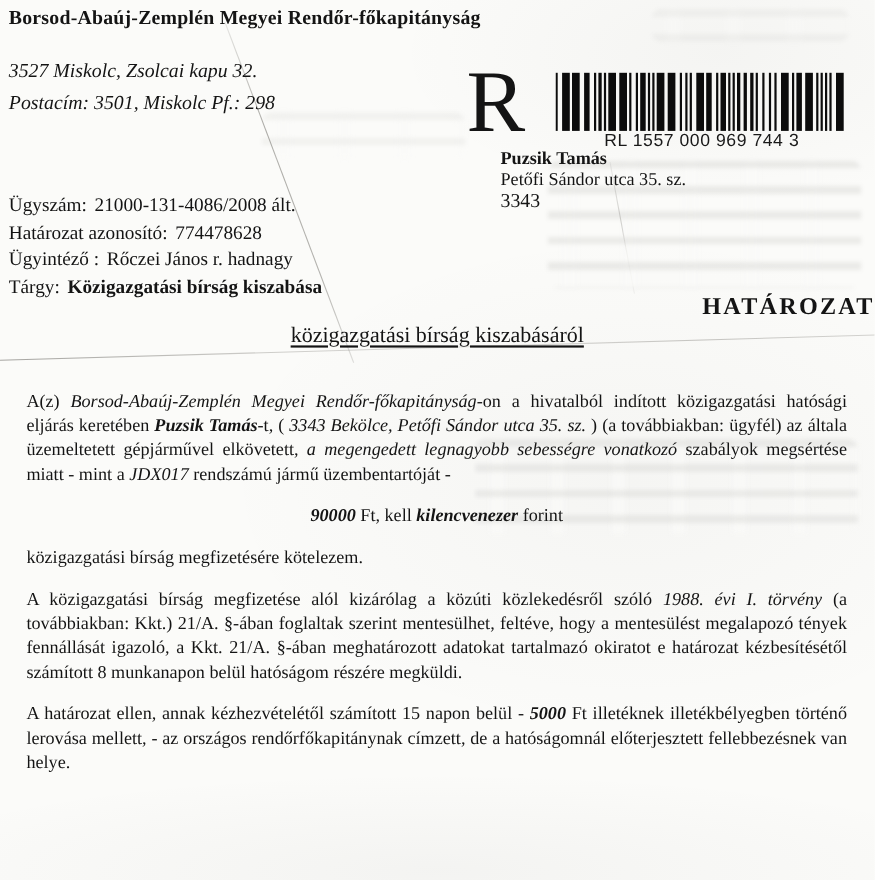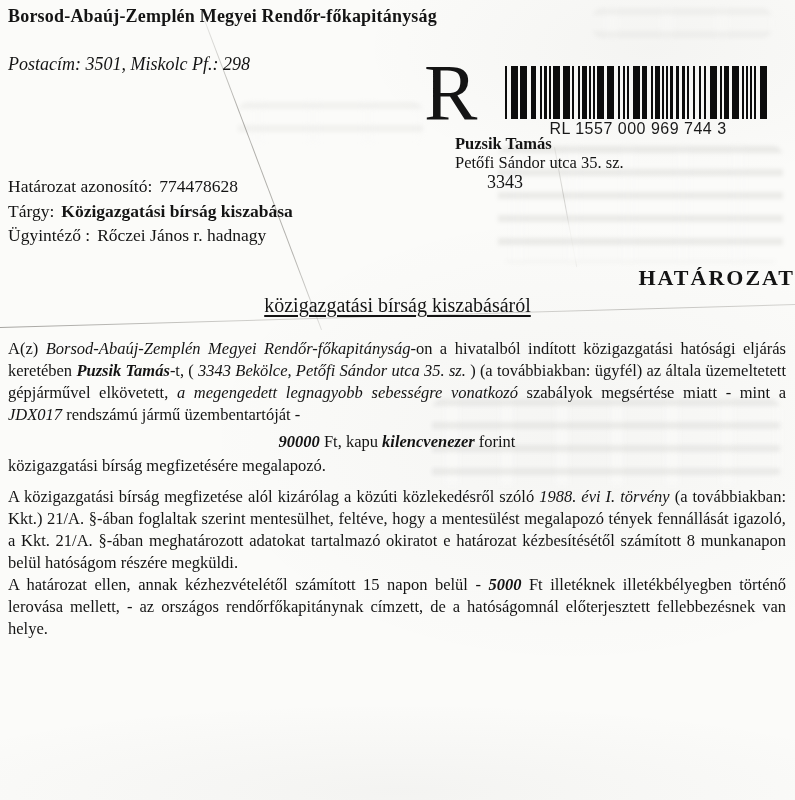--- a/index.html
+++ b/index.html
@@ -55,21 +55,21 @@
   .barcode { position: absolute; left: 505px; top: 66px; width: 266px; z-index: 1; }
   .bc-bars { display: flex; height: 53px; width: 266px; overflow: hidden; align-items: stretch; }
   .bc-bars i { display: block; height: 100%; background: #0c0c0c; flex: none; }
   .bc-num {
     margin-top: 1px; text-align: center;
     font-family: Liberation Sans, sans-serif;
     font-size: 16px; letter-spacing: 0.5px; color: #191919;
   }
   .recipient { position: absolute; left: 455px; top: 135px; z-index: 1; font-size: 16.5px; line-height: 18.5px; }
   .recipient .rname { font-weight: bold; }
-  .recipient .rzip { font-size: 18px; padding-top: 1px; margin-left: 32px; }
+  .recipient .rzip { font-size: 18px; padding-top: 1px; }
 
   
   .case { position: absolute; left: 8px; top: 174px; z-index: 1; font-size: 17.5px; line-height: 24.5px; }
   .case .clabel { margin-right: 7px; }
   .case .bold-val { font-weight: bold; }
 
   
   .title {
     position: absolute; left: 0; right: 0; top: 265px; z-index: 1;
     text-align: right; font-size: 22px; font-weight: bold; letter-spacing: 2px;
@@ -78,21 +78,21 @@
     position: absolute; left: 0; right: 0; top: 294px; z-index: 1;
     text-align: center; font-size: 20px;
     text-decoration: underline; text-underline-offset: 3px;
   }
 
   
   .docbody {
     position: absolute; left: 8px; right: 9px; top: 338px; z-index: 1;
     font-size: 16.5px; line-height: 22px;
   }
-  .docbody p { margin: 0; }
+  .docbody p { margin: 16px; }
   .just { text-align: justify; }
   .gap { margin-top: 9px !important; }
   .amount { text-align: center; margin: 5px 0 2px 0 !important; }
   .run-i { font-style: italic; }
   .run-bi { font-weight: bold; font-style: italic; }
 </style>
 </head>
 <body>
 
 <div class="scan">
@@ -101,20 +101,21 @@
   <div class="crease crease-b"></div>
   <div class="crease crease-h"></div>
   <div class="bleed bleed-1"></div>
   <div class="bleed bleed-2"></div>
   <div class="bleed bleed-3"></div>
   <div class="bleed bleed-4"></div>
 
   <div class="org">Borsod-Abaúj-Zemplén Megyei Rendőr-főkapitányság</div>
 
   <div class="org-addr">
+    <div>3527 Miskolc, Zsolcai kapu 32.</div>
     <div>Postacím: 3501, Miskolc Pf.: 298</div>
   </div>
 
   <div class="reg-mark">R</div>
 
   <div class="barcode">
     <div class="bc-bars">
         <i style="width: 2px; margin-right: 4px;"></i>
         <i style="width: 7px; margin-right: 2px;"></i>
         <i style="width: 7px; margin-right: 4px;"></i>
@@ -161,33 +162,36 @@
   </div>
 
   <div class="recipient">
     <div class="rname">Puzsik Tamás</div>
     <div>Petőfi Sándor utca 35. sz.</div>
     <div class="rzip">3343</div>
   </div>
 
   <div class="case">
     <div class="crow">
+      <span class="clabel">Ügyszám:</span><span class="cval">21000-131-4086/2008 ált.</span>
+    </div>
+    <div class="crow">
       <span class="clabel">Határozat azonosító:</span><span class="cval">774478628</span>
     </div>
     <div class="crow">
-      <span class="clabel">Tárgy:</span><span class="cval bold-val">Közigazgatási bírság kiszabása</span>
+      <span class="clabel">Ügyintéző :</span><span class="cval">Rőczei János r. hadnagy</span>
     </div>
     <div class="crow">
-      <span class="clabel">Ügyintéző :</span><span class="cval">Rőczei János r. hadnagy</span>
+      <span class="clabel">Tárgy:</span><span class="cval bold-val">Közigazgatási bírság kiszabása</span>
     </div>
   </div>
 
   <div class="title">HATÁROZAT</div>
   <div class="subtitle">közigazgatási bírság kiszabásáról</div>
 
   <div class="docbody">
     <p class="just"><span>A(z) </span><span class="run-i">Borsod-Abaúj-Zemplén Megyei Rendőr-főkapitányság</span><span>-on a hivatalból indított közigazgatási hatósági eljárás keretében </span><span class="run-bi">Puzsik Tamás</span><span>-t, ( </span><span class="run-i">3343 Bekölce, Petőfi Sándor utca 35. sz.</span><span> ) (a továbbiakban: ügyfél) az általa üzemeltetett gépjárművel elkövetett, </span><span class="run-i">a megengedett legnagyobb sebességre vonatkozó</span><span> szabályok megsértése miatt - mint a </span><span class="run-i">JDX017</span><span> rendszámú jármű üzembentartóját -</span></p>
-    <p class="amount"><span class="run-bi">90000</span><span> Ft, kapu </span><span class="run-bi">kilencvenezer</span><span> forint</span></p>
-    <p><span>közigazgatási bírság megfizetésére megalapozó.</span></p>
+    <p class="amount"><span class="run-bi">90000</span><span> Ft, kell </span><span class="run-bi">kilencvenezer</span><span> forint</span></p>
+    <p><span>közigazgatási bírság megfizetésére kötelezem.</span></p>
     <p class="just gap"><span>A közigazgatási bírság megfizetése alól kizárólag a közúti közlekedésről szóló </span><span class="run-i">1988. évi I. törvény</span><span> (a továbbiakban: Kkt.) 21/A. §-ában foglaltak szerint mentesülhet, feltéve, hogy a mentesülést megalapozó tények fennállását igazoló, a Kkt. 21/A. §-ában meghatározott adatokat tartalmazó okiratot e határozat kézbesítésétől számított 8 munkanapon belül hatóságom részére megküldi.</span></p>
     <p class="just"><span>A határozat ellen, annak kézhezvételétől számított 15 napon belül - </span><span class="run-bi">5000</span><span> Ft illetéknek illetékbélyegben történő lerovása mellett, - az országos rendőrfőkapitánynak címzett, de a hatóságomnál előterjesztett fellebbezésnek van helye.</span></p>
   </div>
 </div>
 
 </body></html>

